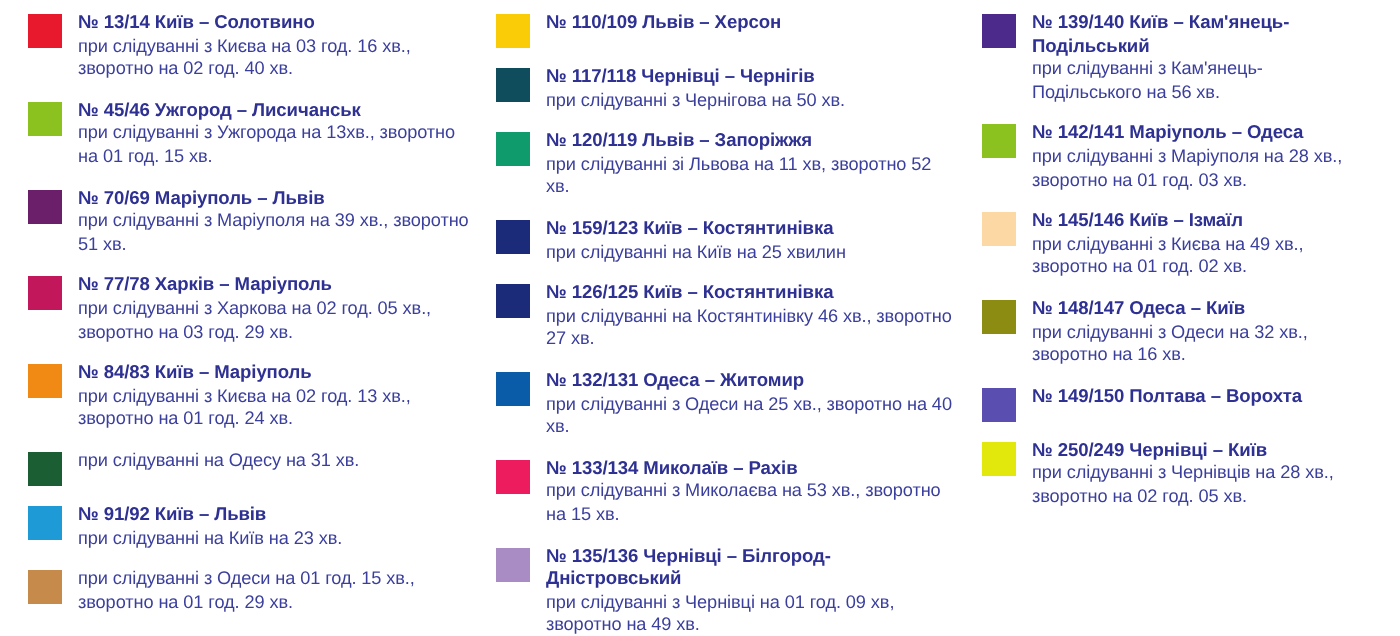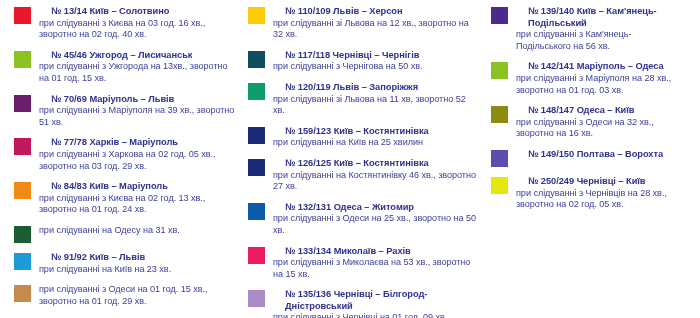--- a/index.html
+++ b/index.html
@@ -51,21 +51,20 @@
     flex: 1 1 auto;
     min-width: 0;
   }
   .entry-title {
     font-size: 9.3px;
     font-weight: bold;
     line-height: 11.6px;
     color: #2e3192;
     letter-spacing: -0.05px;
     white-space: nowrap;
-    margin-left: 12px;
   }
   .entry-title.wrap {
     white-space: normal;
   }
   .entry-desc {
     font-size: 9.1px;
     font-weight: normal;
     line-height: 11.6px;
     color: #3b3f9c;
     letter-spacing: -0.05px;
@@ -129,21 +128,20 @@
         <div class="entry-text">
           <div class="entry-desc">при слідуванні з Одеси на 01 год. 15 хв., зворотно на 01 год. 29 хв.</div>
         </div>
       </div>
     </div>
   <div class="column col-1">
       <div class="entry">
         <span class="swatch" style="background-color: rgb(250, 204, 8);"></span>
         <div class="entry-text">
           <div class="entry-title">№ 110/109 Львів – Херсон</div>
-          <div class="entry-desc">при слідуванні зі Львова на 12 хв., зворотно на 32 хв.</div>
         </div>
       </div>
       <div class="entry">
         <span class="swatch" style="background-color: rgb(15, 76, 92);"></span>
         <div class="entry-text">
           <div class="entry-title">№ 117/118 Чернівці – Чернігів</div>
           <div class="entry-desc">при слідуванні з Чернігова на 50 хв.</div>
         </div>
       </div>
       <div class="entry">
@@ -164,21 +162,21 @@
         <span class="swatch" style="background-color: rgb(28, 42, 122);"></span>
         <div class="entry-text">
           <div class="entry-title">№ 126/125 Київ – Костянтинівка</div>
           <div class="entry-desc">при слідуванні на Костянтинівку 46 хв., зворотно 27 хв.</div>
         </div>
       </div>
       <div class="entry">
         <span class="swatch" style="background-color: rgb(11, 92, 168);"></span>
         <div class="entry-text">
           <div class="entry-title">№ 132/131 Одеса – Житомир</div>
-          <div class="entry-desc">при слідуванні з Одеси на 25 хв., зворотно на 50 хв.</div>
+          <div class="entry-desc">при слідуванні з Одеси на 25 хв., зворотно на 40 хв.</div>
         </div>
       </div>
       <div class="entry">
         <span class="swatch" style="background-color: rgb(236, 28, 94);"></span>
         <div class="entry-text">
           <div class="entry-title">№ 133/134 Миколаїв – Рахів</div>
           <div class="entry-desc">при слідуванні з Миколаєва на 53 хв., зворотно на 15 хв.</div>
         </div>
       </div>
       <div class="entry">
@@ -195,20 +193,27 @@
         <div class="entry-text">
           <div class="entry-title wrap">№ 139/140 Київ – Кам'янець-Подільський</div>
           <div class="entry-desc">при слідуванні з Кам'янець-Подільського на 56 хв.</div>
         </div>
       </div>
       <div class="entry">
         <span class="swatch" style="background-color: rgb(140, 194, 32);"></span>
         <div class="entry-text">
           <div class="entry-title">№ 142/141 Маріуполь – Одеса</div>
           <div class="entry-desc">при слідуванні з Маріуполя на 28 хв., зворотно на 01 год. 03 хв.</div>
+        </div>
+      </div>
+      <div class="entry">
+        <span class="swatch" style="background-color: rgb(252, 217, 164);"></span>
+        <div class="entry-text">
+          <div class="entry-title">№ 145/146 Київ – Ізмаїл</div>
+          <div class="entry-desc">при слідуванні з Києва на 49 хв., зворотно на 01 год. 02 хв.</div>
         </div>
       </div>
       <div class="entry">
         <span class="swatch" style="background-color: rgb(140, 140, 18);"></span>
         <div class="entry-text">
           <div class="entry-title">№ 148/147 Одеса – Київ</div>
           <div class="entry-desc">при слідуванні з Одеси на 32 хв., зворотно на 16 хв.</div>
         </div>
       </div>
       <div class="entry">

